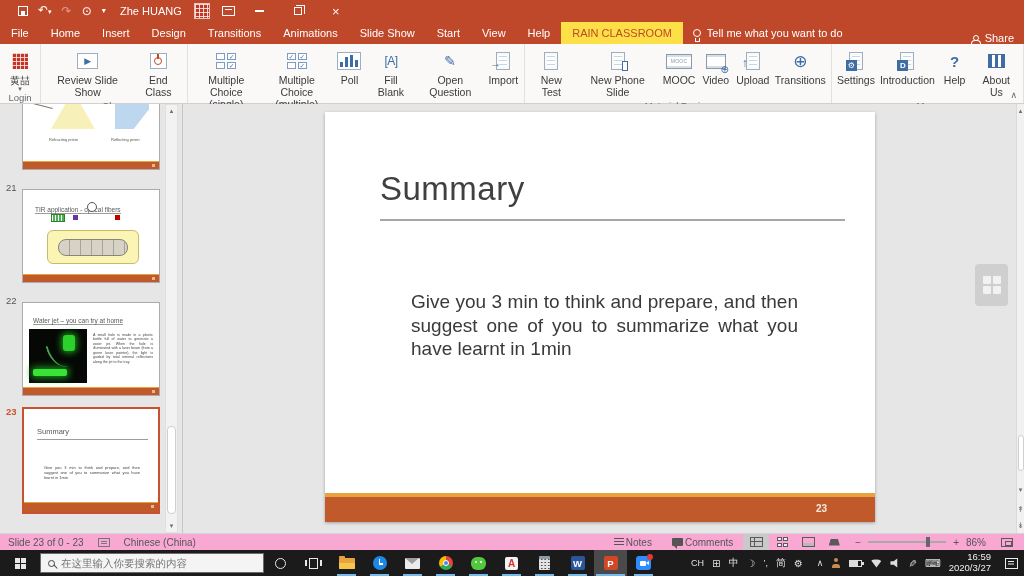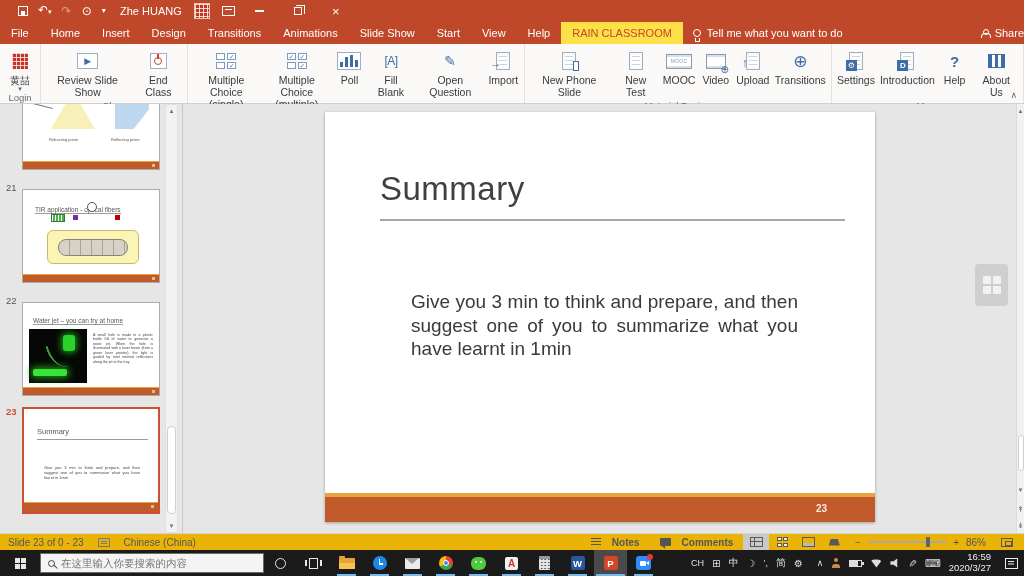--- a/index.html
+++ b/index.html
@@ -26,21 +26,21 @@
   .wres::before{content:"";position:absolute;left:1.5px;top:-3px;width:8px;height:8px;border:1.2px solid #fff;border-bottom:none;border-left:none;}
   .wclose{font-size:13px;line-height:13px;}
 
   
   .menubar{position:absolute;top:22px;left:0;right:0;height:22px;background:#C0482A;display:flex;align-items:stretch;color:#fff;}
   .mtab{display:flex;align-items:center;padding:0 11px;font-size:11px;cursor:default;white-space:nowrap;}
   .mtab.active{background:#fde047;color:#C0482A;}
   .tellme{display:flex;align-items:center;gap:6px;padding:0 10px;}
   .bulb{width:8px;height:8px;border:1.2px solid #fff;border-radius:50%;position:relative;display:inline-block;}
   .bulb::after{content:"";position:absolute;left:1.5px;top:8px;width:3px;height:2.5px;border:1px solid #fff;border-top:none;}
-  .share{margin-left:auto;display:flex;align-items:center;gap:5px;padding-right:0;font-size:11px;}
+  .share{margin-left:auto;display:flex;align-items:flex-end;gap:5px;padding-right:10px;font-size:11px;}
   .person-ic{width:9px;height:9px;position:relative;display:inline-block;}
   .person-ic::before{content:"";position:absolute;left:2.5px;top:0;width:4px;height:4px;border:1px solid #fff;border-radius:50%;}
   .person-ic::after{content:"";position:absolute;left:0;bottom:0;width:8px;height:3.5px;border:1px solid #fff;border-bottom:none;border-radius:4px 4px 0 0;}
 
   
   .ribbon{position:absolute;top:44px;left:0;right:0;height:60px;background:#FAF9F8;border-bottom:1px solid #D2D0CE;display:flex;align-items:stretch;}
   .rgroup{display:flex;flex-direction:column;border-right:1px solid #E3E1DF;padding:2px 3px 0 3px;}
   .ritems{flex:1;display:flex;align-items:flex-start;justify-content:center;gap:1px;}
   .rbtn{display:flex;flex-direction:column;align-items:center;padding:2px 3px 0 3px;min-width:34px;cursor:default;}
   .ric{height:24px;display:flex;align-items:center;justify-content:center;position:relative;margin-top:1px;}
@@ -112,26 +112,26 @@
   .widget .wgrid i{background:#F2F2F2;border-radius:1px;}
 
   
   .vscroll{position:absolute;right:0;top:0;bottom:0;width:8px;background:#F1F1F1;border-left:1px solid #DADADA;}
   .vs-el{position:absolute;left:0;right:0;text-align:center;color:#707070;font-size:7px;line-height:10px;cursor:default;font-family:"DejaVu Sans",sans-serif;}
   .vthumb{position:absolute;left:0.5px;width:6px;height:36px;background:#fff;border:1px solid #CFCFCF;border-radius:3px;}
   .tscroll{position:absolute;right:4px;top:0;bottom:0;width:13px;background:#F2F2F2;border:1px solid #E0E0E0;}
   .tthumb{position:absolute;left:1px;width:9px;height:88px;background:#fff;border:1px solid #CFCFCF;border-radius:4px;}
 
   
-  .statusbar{position:absolute;top:533px;left:0;right:0;height:17px;background:#eab308;border-top:1px solid #D4D4D4;display:flex;align-items:center;font-size:10px;color:#555;}
+  .statusbar{position:absolute;top:533px;left:0;right:0;height:17px;background:#f9a8d4;border-top:1px solid #D4D4D4;display:flex;align-items:center;font-size:10px;color:#555;}
   .sb-l{display:flex;align-items:center;gap:14px;padding-left:8px;}
   .kbdic{width:12px;height:9px;border:1px solid #777;position:relative;display:inline-block;}
   .kbdic::after{content:"";position:absolute;left:2px;top:2px;width:6px;height:1px;background:#777;box-shadow:0 2px 0 #777;}
   .sb-r{margin-left:auto;display:flex;align-items:center;gap:0;padding-right:4px;}
-  .sb-item{display:flex;align-items:center;gap:11px;padding:0 10px;height:17px;cursor:default;font-weight:bold;}
+  .sb-item{display:flex;align-items:center;gap:2px;padding:0 10px;height:17px;cursor:default;}
   .noteic{width:10px;height:8px;position:relative;display:inline-block;}
   .noteic::before{content:"";position:absolute;left:0;top:0;width:10px;height:1.3px;background:#555;box-shadow:0 3px 0 #555,0 6px 0 #555;}
   .comic{width:11px;height:8px;background:#555;position:relative;display:inline-block;border-radius:1px;}
   .comic::after{content:"";position:absolute;left:2px;bottom:-3px;border-left:3px solid transparent;border-right:0 solid transparent;border-top:3px solid #555;}
   .vbtn{width:26px;height:17px;display:flex;align-items:center;justify-content:center;cursor:default;}
   .vbtn.on{background:#C9C9C9;}
   .vnorm{width:13px;height:10px;border:1px solid #5A5A5A;background:linear-gradient(90deg,#5A5A5A 1px,transparent 1px) 3px 0/100% 100% no-repeat,linear-gradient(#5A5A5A 1px,transparent 1px) 0 2.5px/100% 100% no-repeat;}
   .vsort{display:grid;grid-template-columns:5px 5px;grid-auto-rows:4px;gap:1.5px;}
   .vsort i{border:1px solid #5A5A5A;background:#ECECEC;}
   .vread{width:13px;height:10px;border:1px solid #5A5A5A;box-shadow:inset 0 -3px 0 #B9B9B9;}
@@ -332,31 +332,31 @@
           <span class="rlbl">Import</span>
         </div>
       </div>
       <div class="glabel">Insert</div>
     </div>
 
     <div class="rgroup">
       <div class="ritems">
         <div class="rbtn">
           <span class="ric">
+              <span class="doc"></span>
+            </span>
+          <span class="rlbl" style="max-width:50px;">New Test</span>
+        </div>
+        <div class="rbtn">
+          <span class="ric">
               <span class="doc">
                 <span style="position:absolute;right:-4px;bottom:-2px;width:6px;height:10px;border:1px solid #3E6DA5;background:#fff;"></span>
               </span>
             </span>
           <span class="rlbl" style="max-width:92px;">New Phone Slide</span>
-        </div>
-        <div class="rbtn">
-          <span class="ric">
-              <span class="doc"></span>
-            </span>
-          <span class="rlbl" style="max-width:50px;">New Test</span>
         </div>
         <div class="rbtn">
           <span class="ric">
               <span class="film">MOOC</span>
             </span>
           <span class="rlbl">MOOC</span>
         </div>
         <div class="rbtn">
           <span class="ric">
               <span class="film" style="width:20px;"></span>

